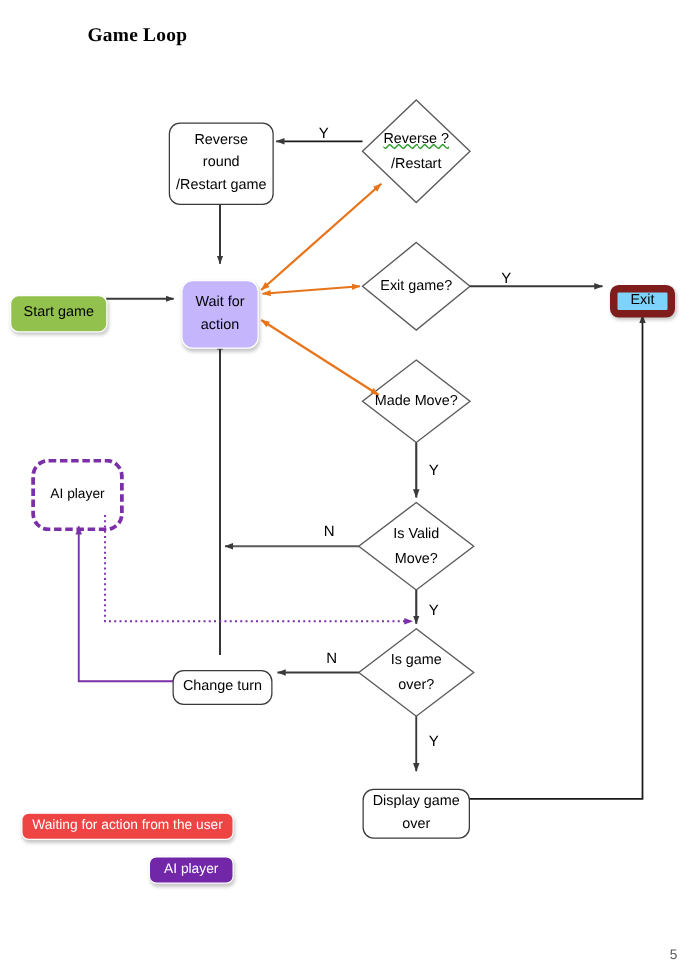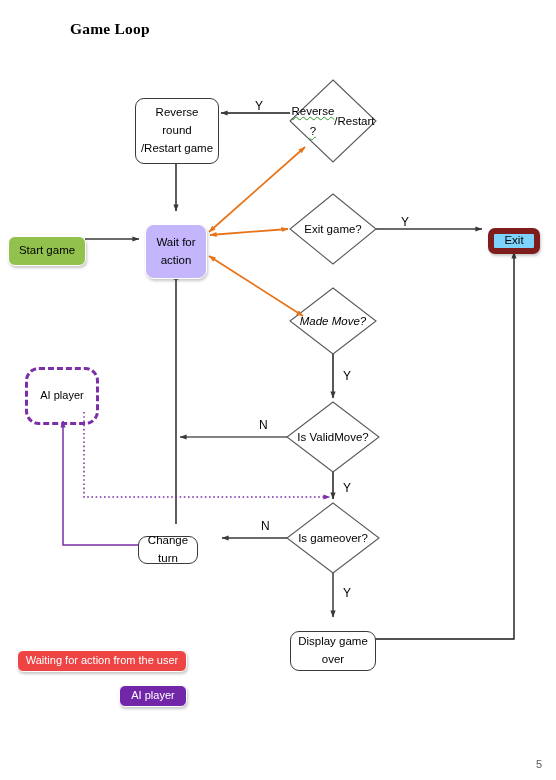--- a/index.html
+++ b/index.html
@@ -79,21 +79,21 @@
     background: #7127A8;
     border: 1px solid #ffffff;
     border-radius: 6px;
     box-shadow: 1px 2px 3px rgba(0,0,0,0.22);
     color: #ffffff;
     font-size: 11px;
   }
   .diamond-label {
     position: absolute;
     display: flex;
-    flex-direction: row;
+    flex-direction: column;
     align-items: center;
     justify-content: center;
     text-align: center;
     font-size: 11.5px;
     color: #000;
     line-height: 1.75;
     z-index: 4;
     pointer-events: none;
   }
   .edge-label {
@@ -211,35 +211,35 @@
   </div>
 
   <div class="diamond-label" style="left:293px; top:216px; width:80px; height:26px;">
     <span>Exit game?</span>
   </div>
 
   <div class="node teal" style="left:488px; top:216px; width:52px; height:26px;">
     <span>Exit</span>
   </div>
 
-  <div class="diamond-label" style="left:291px; top:308px; width:84px; height:26px;font-style:italic;">
+  <div class="diamond-label" style="left:291px; top:308px; width:84px; height:26px;">
     <span>Made Move?</span>
   </div>
 
   <div class="diamond-label" style="left:293px; top:410px; width:80px; height:54px;">
     <span>Is Valid</span>
     <span>Move?</span>
   </div>
 
   <div class="diamond-label" style="left:293px; top:511px; width:80px; height:54px;">
     <span>Is game</span>
     <span>over?</span>
   </div>
 
-  <div class="node rounded" style="left:138px; top:524px; width:60px; height:28px;">
+  <div class="node rounded" style="left:138px; top:524px; width:80px; height:28px;">
     <span>Change turn</span>
   </div>
 
   <div class="node rounded" style="left:290px; top:619px; width:86px; height:40px; flex-direction:column; padding:0 4px;text-align:center;">
     <span class="node-line">Display game</span>
     <span class="node-line">over</span>
   </div>
 
   <div class="node ai-dashed" style="left:25px; top:355px; width:74px; height:58px;">
     <span>AI player</span>

